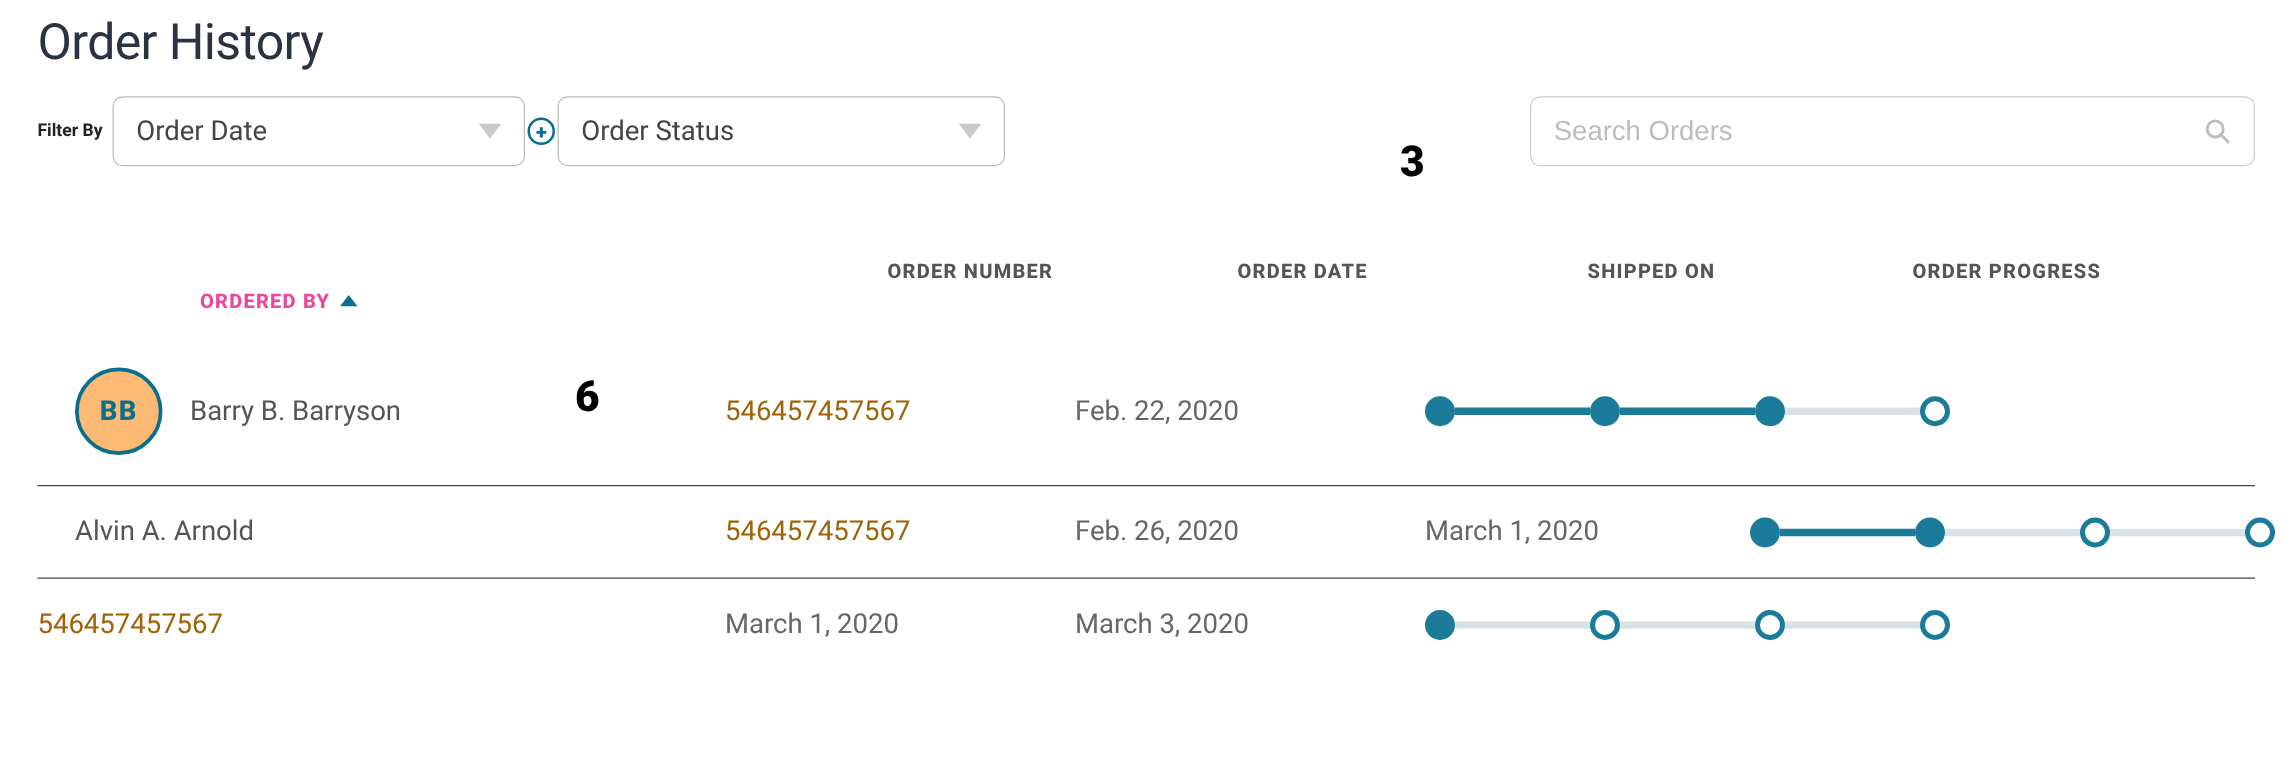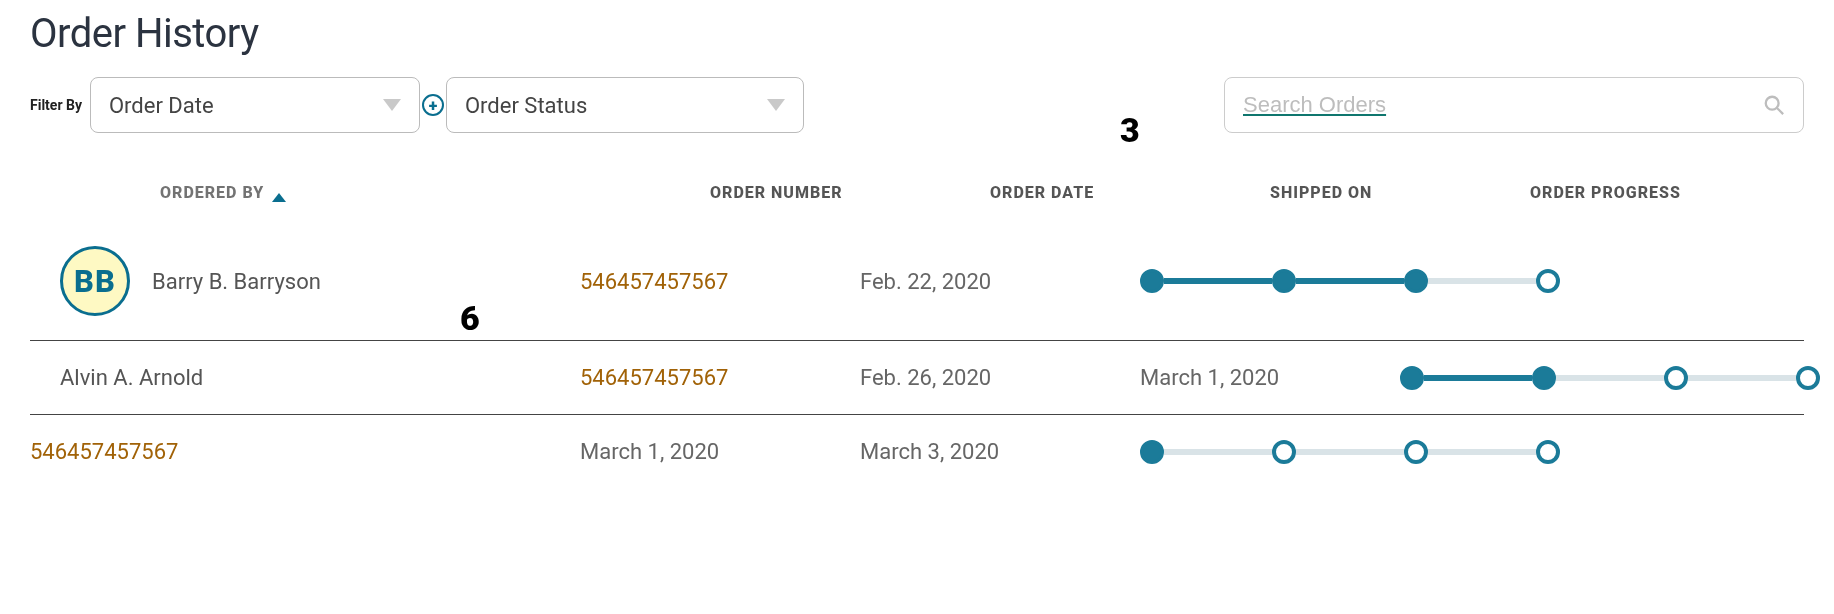--- a/index.html
+++ b/index.html
@@ -83,21 +83,20 @@
     padding: 0 18px;
     background: #fff;
   }
   .search-input {
     flex: 1;
     border: none;
     outline: none;
     font-size: 22px;
     color: #0f766e;
     background: transparent;
-    text-decoration: underline;
   }
   .search-input::placeholder { color: #bdbdbd; }
   .search-icon {
     width: 22px; height: 22px;
     stroke: #bdbdbd;
     fill: none;
     stroke-width: 2.5;
   }
   .table { width: 100%; }
   .thead {
@@ -107,24 +106,25 @@
     align-items: center;
   }
   .th {
     font-size: 16px;
     font-weight: 800;
     letter-spacing: 1px;
     color: #555;
     text-transform: uppercase;
   }
   .th.sorted {
-    color: #737373;
-    display: flex;
-    align-items: flex-end;
+    color: #ec4899;
+    display: flex;
+    align-items: center;
     gap: 8px;
+    margin-top: 48px;
   }
   .sort-caret {
     width: 0; height: 0;
     border-left: 7px solid transparent;
     border-right: 7px solid transparent;
     border-bottom: 9px solid #0a6e8f;
   }
   .row {
     display: grid;
     grid-template-columns: 550px 280px 280px 260px 1fr;
@@ -137,23 +137,23 @@
   .cell.ordered-by {
     display: flex;
     align-items: center;
     gap: 22px;
     padding-left: 30px;
   }
   .avatar {
     width: 70px; height: 70px;
     border-radius: 50%;
     border: 3px solid #0a6e8f;
-    background: #fef9c3;
+    background: #fdba74;
     display: flex; align-items: center; justify-content: center;
-    font-size: 31px;
+    font-size: 22px;
     font-weight: 800;
     color: #0a6e8f;
     letter-spacing: 1px;
     flex-shrink: 0;
   }
   .name { color: #555; }
   .order-num { font-weight: 400; color: #a16207; }
   .date { color: #666; }
   .progress {
     display: flex;

